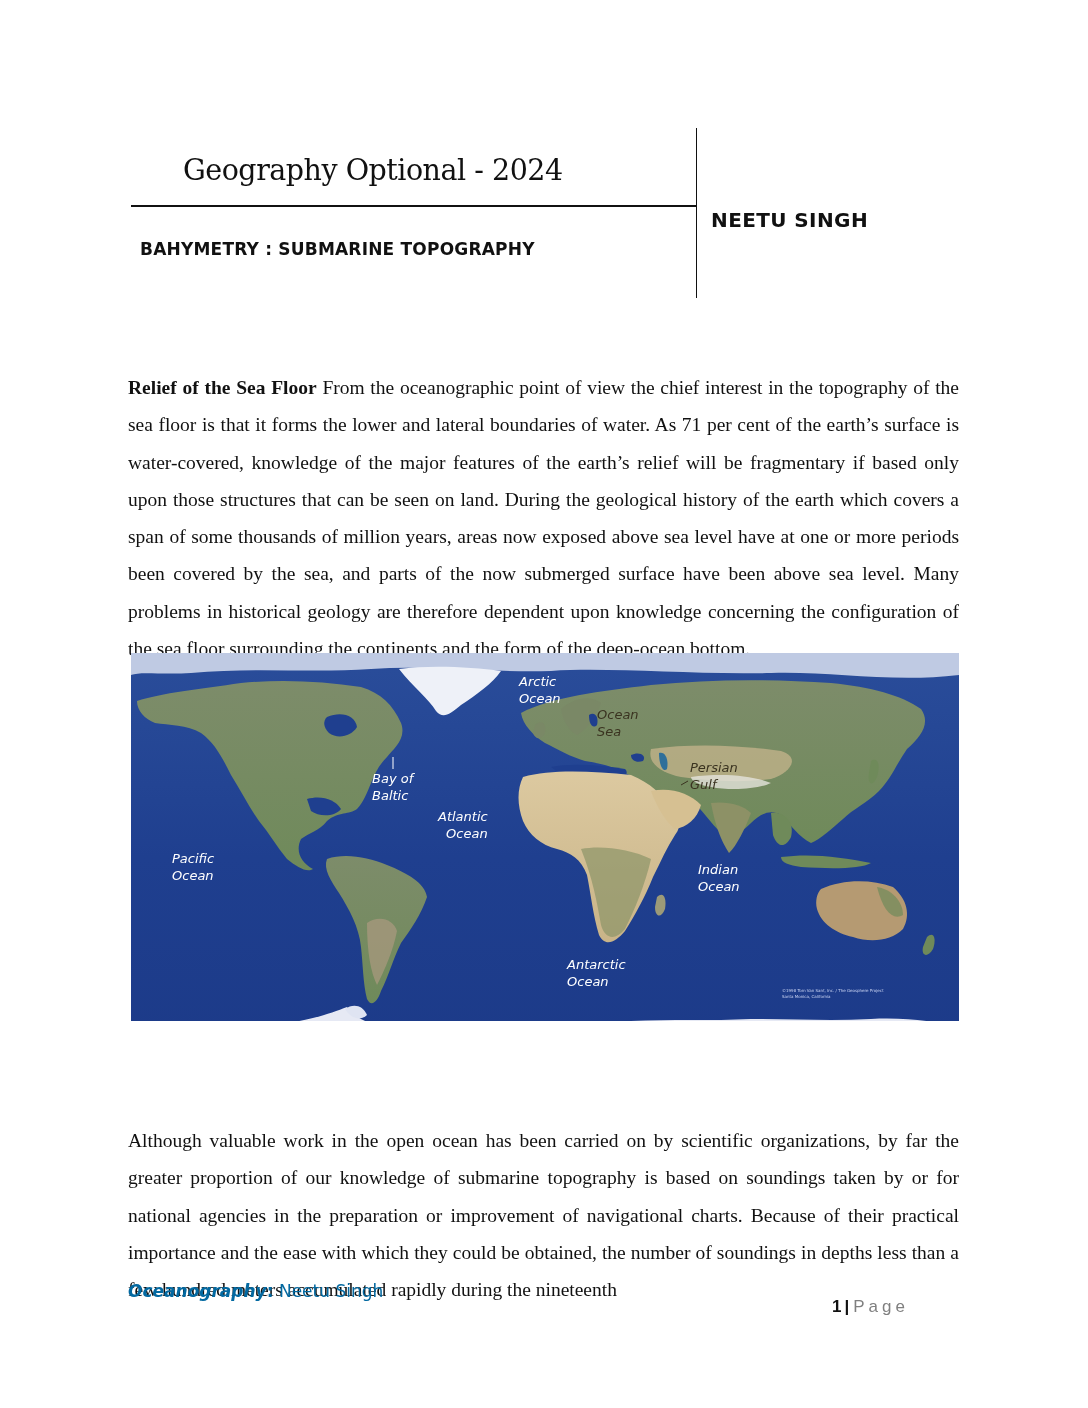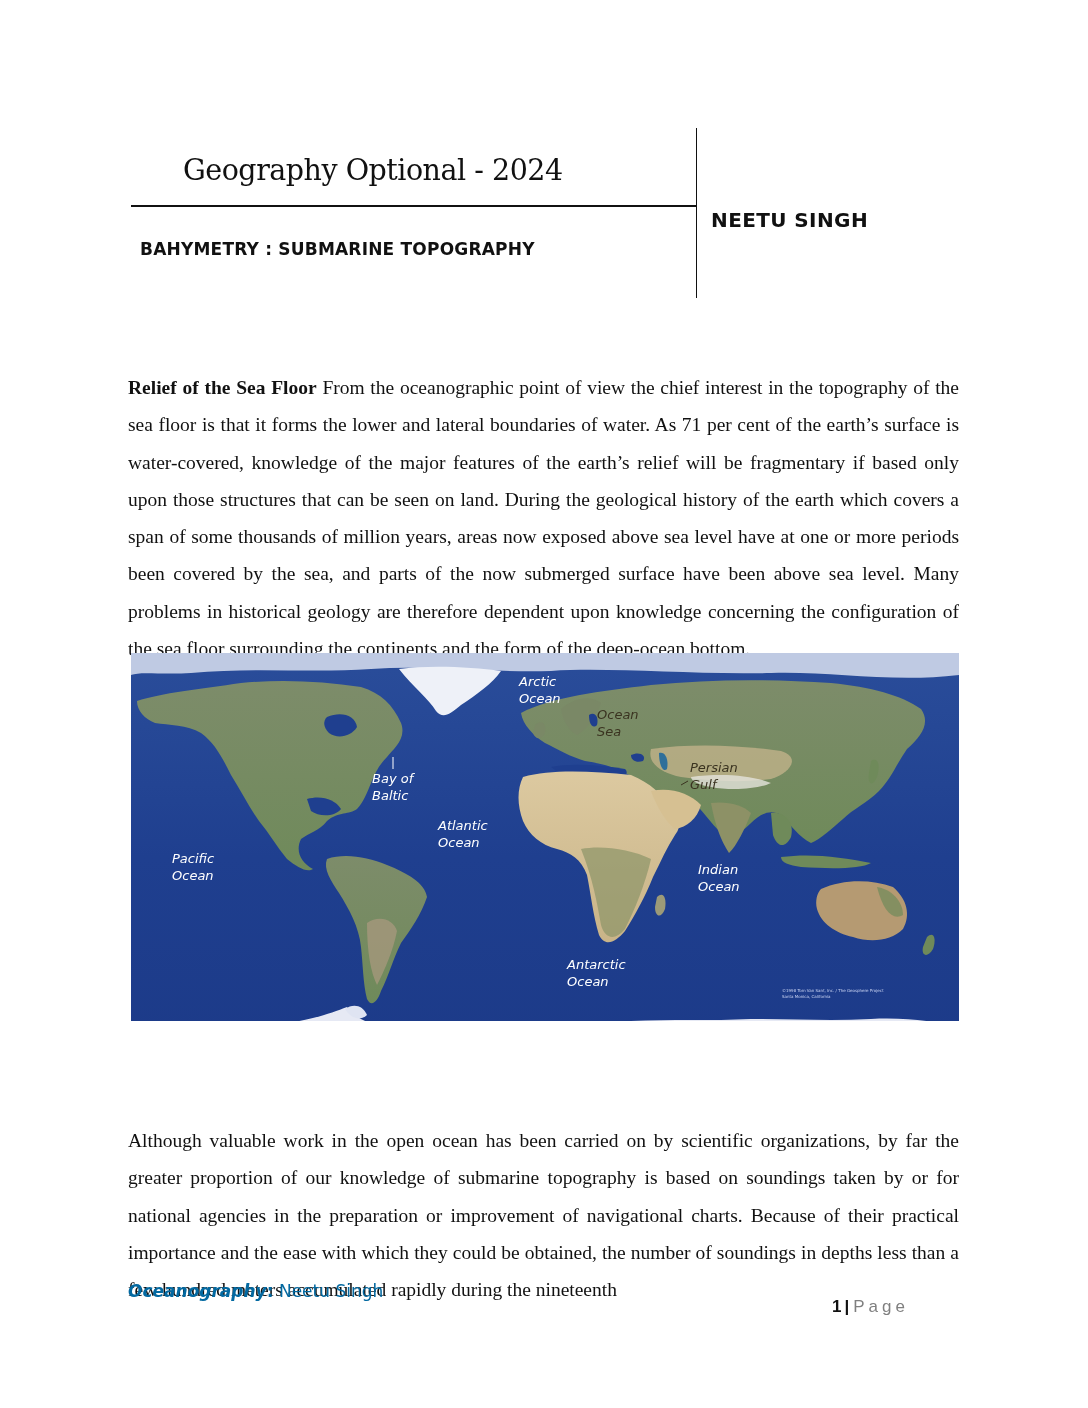--- a/index.html
+++ b/index.html
@@ -141,21 +141,21 @@
     <line x1="262" y1="104" x2="262" y2="116" stroke="#ffffff" stroke-width="1"></line>
     <line x1="557" y1="128" x2="550" y2="132" stroke="#3a3320" stroke-width="1"></line>
   </svg>
 
   <div class="map-label" style="left:388px; top:20px;">Arctic
 Ocean</div>
   <div class="map-label dark" style="left:466px; top:53px;">Ocean
 Sea</div>
   <div class="map-label" style="left:241px; top:117px;">Bay of
 Baltic</div>
-  <div class="map-label" style="left:307px; top:164px;">Atlantic
+  <div class="map-label" style="left:307px; top:155px;text-align:right;">Atlantic
 Ocean</div>
   <div class="map-label dark" style="left:543px; top:106px;margin-left:16px;">Persian
 Gulf</div>
   <div class="map-label" style="left:41px; top:197px;">Pacific
 Ocean</div>
   <div class="map-label" style="left:567px; top:208px;">Indian
 Ocean</div>
   <div class="map-label" style="left:436px; top:303px;">Antarctic
 Ocean</div>
   <div class="map-copyright">©1998 Tom Van Sant, Inc. / The Geosphere Project

